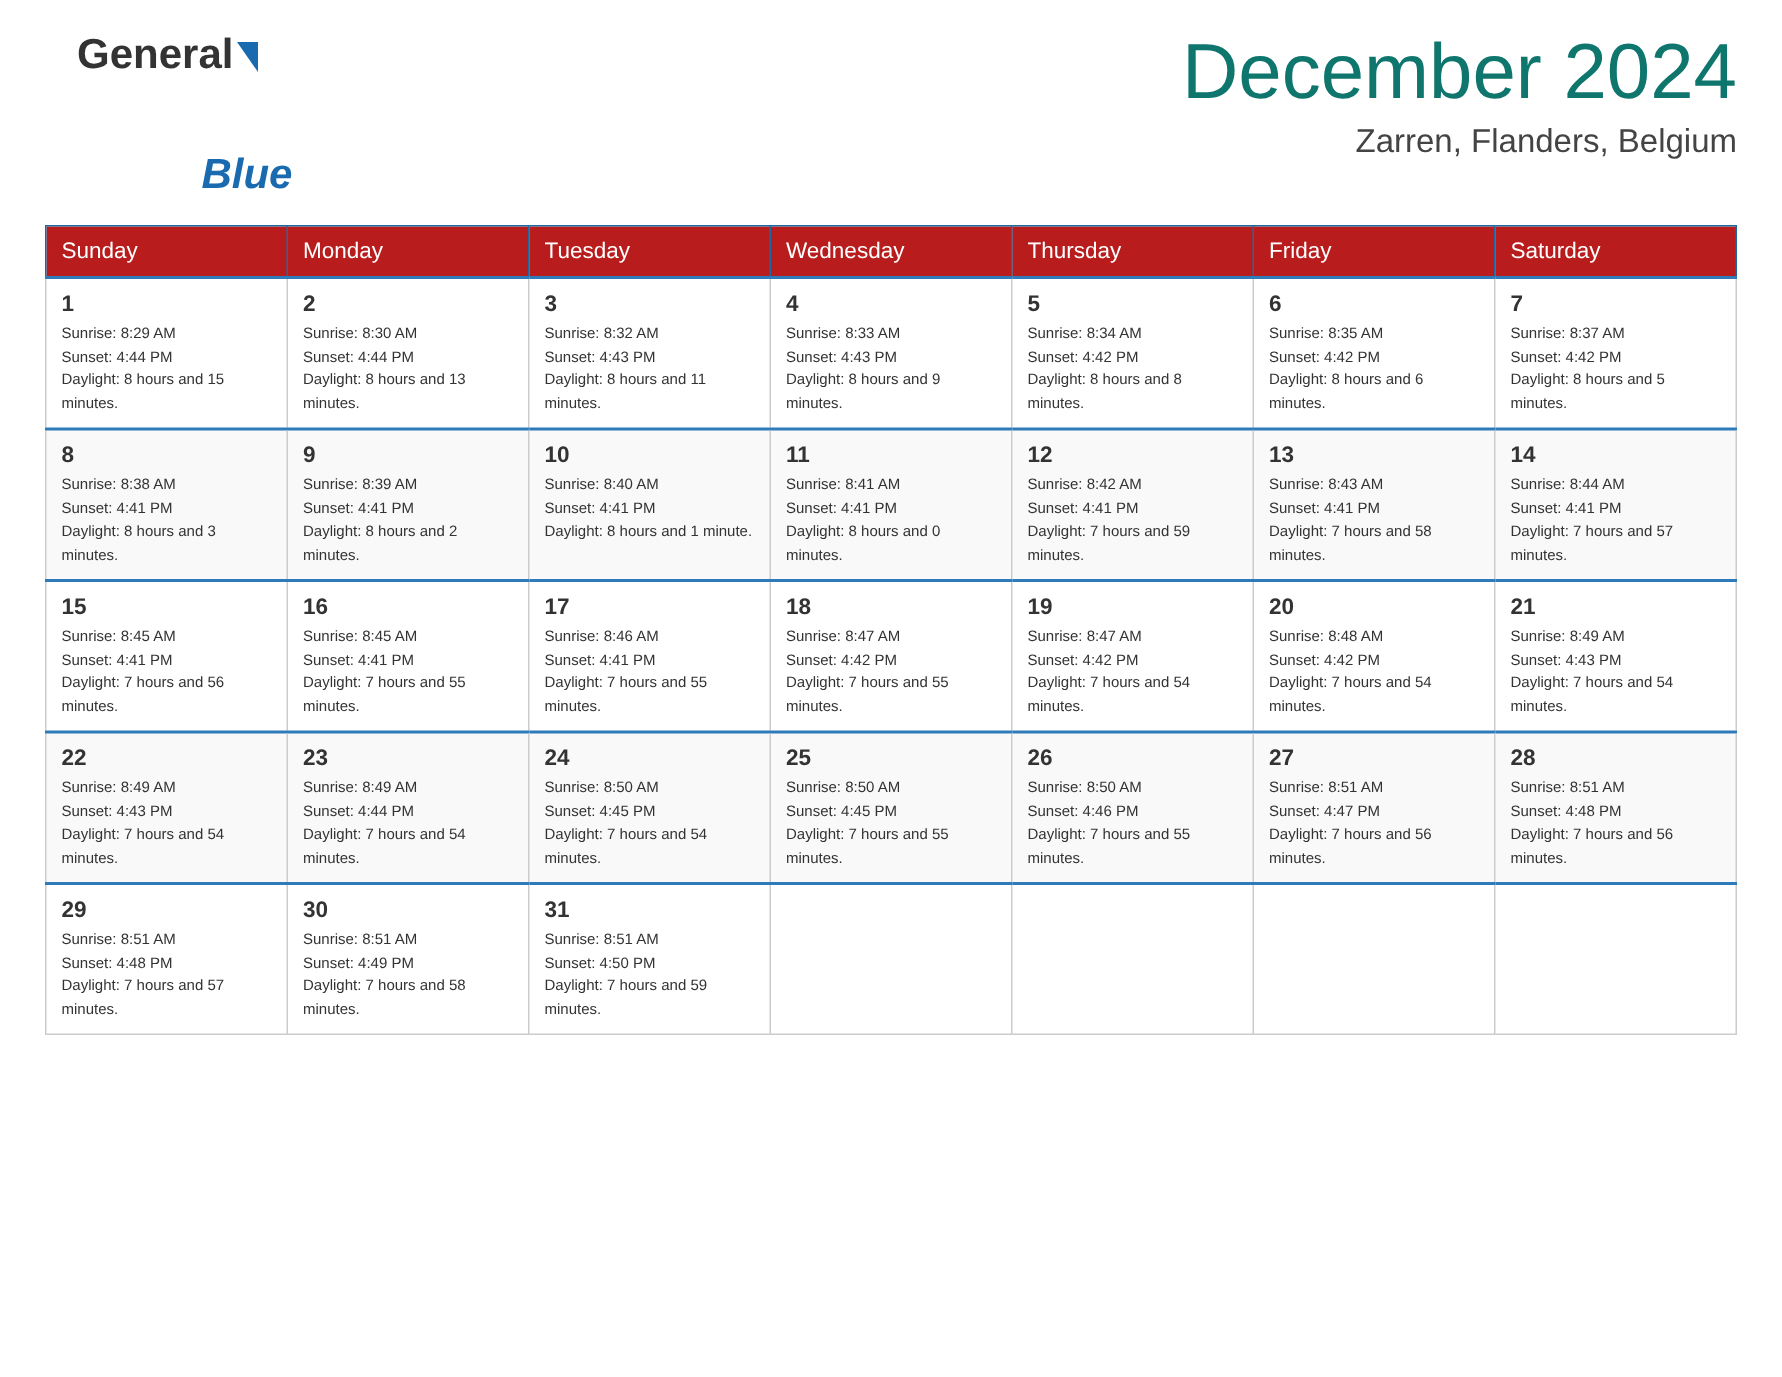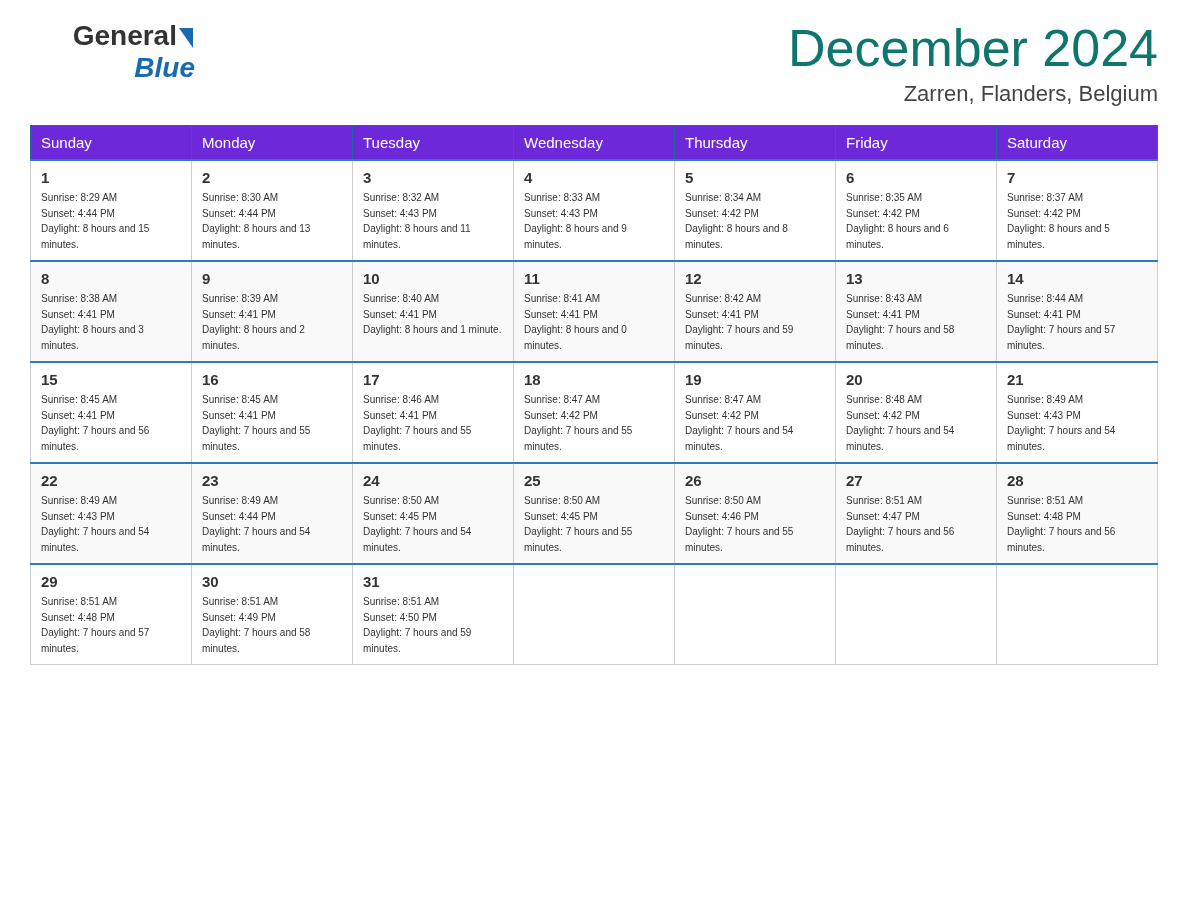--- a/index.html
+++ b/index.html
@@ -13,21 +13,22 @@
     }
     .header-area {
       display: flex;
       justify-content: space-between;
       align-items: flex-start;
       margin-bottom: 18px;
     }
     .logo-container {
       display: flex;
       flex-direction: column;
-      align-items: flex-end;
+      align-items: center;
+      gap: 48px;
     }
     .logo-text {
       display: flex;
       align-items: center;
       font-size: 28px;
       font-weight: bold;
       color: #333;
     }
     .logo-general { color: #333; }
     .logo-triangle {
@@ -58,21 +59,21 @@
       font-size: 22px;
       color: #444;
       margin-top: 4px;
     }
     .calendar-table {
       width: 100%;
       border-collapse: collapse;
       border: 1px solid #bbb;
     }
     .calendar-table th {
-      background-color: #6d28d9;
+      background-color: #b91c1c;
       color: #fff;
       font-size: 15px;
       font-weight: normal;
       padding: 8px 10px;
       text-align: left;
       border: 1px solid #2068a0;
     }
     .calendar-table td {
       vertical-align: top;
       padding: 8px 10px;

